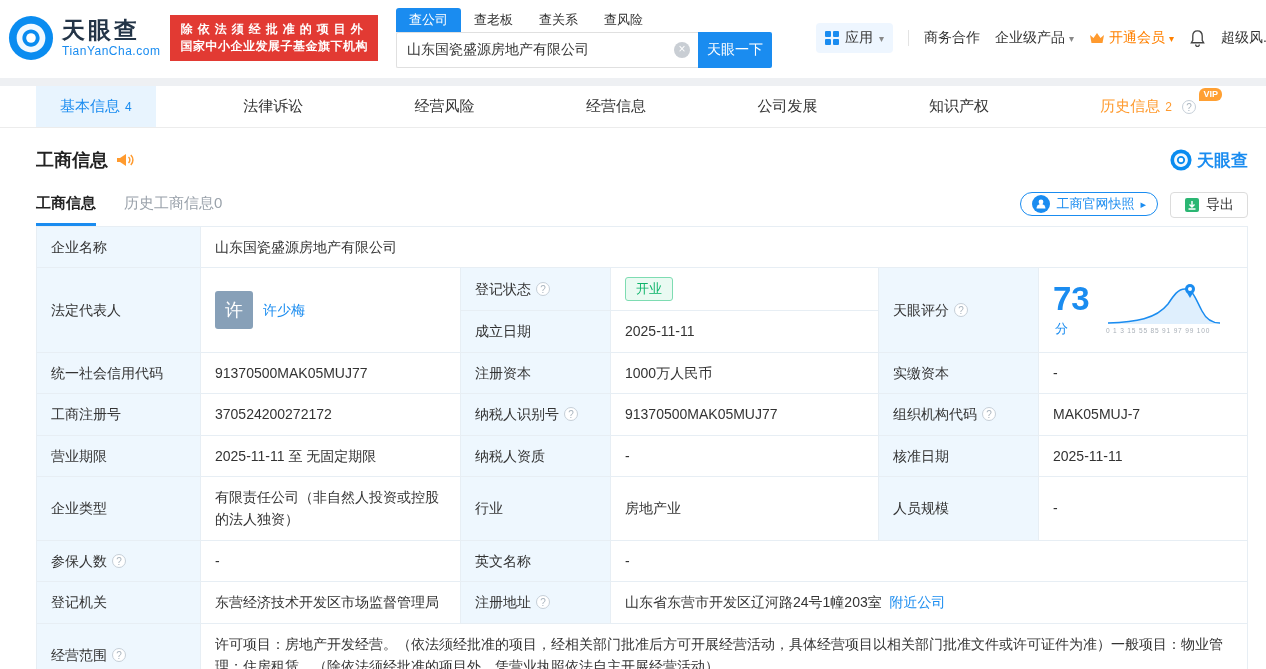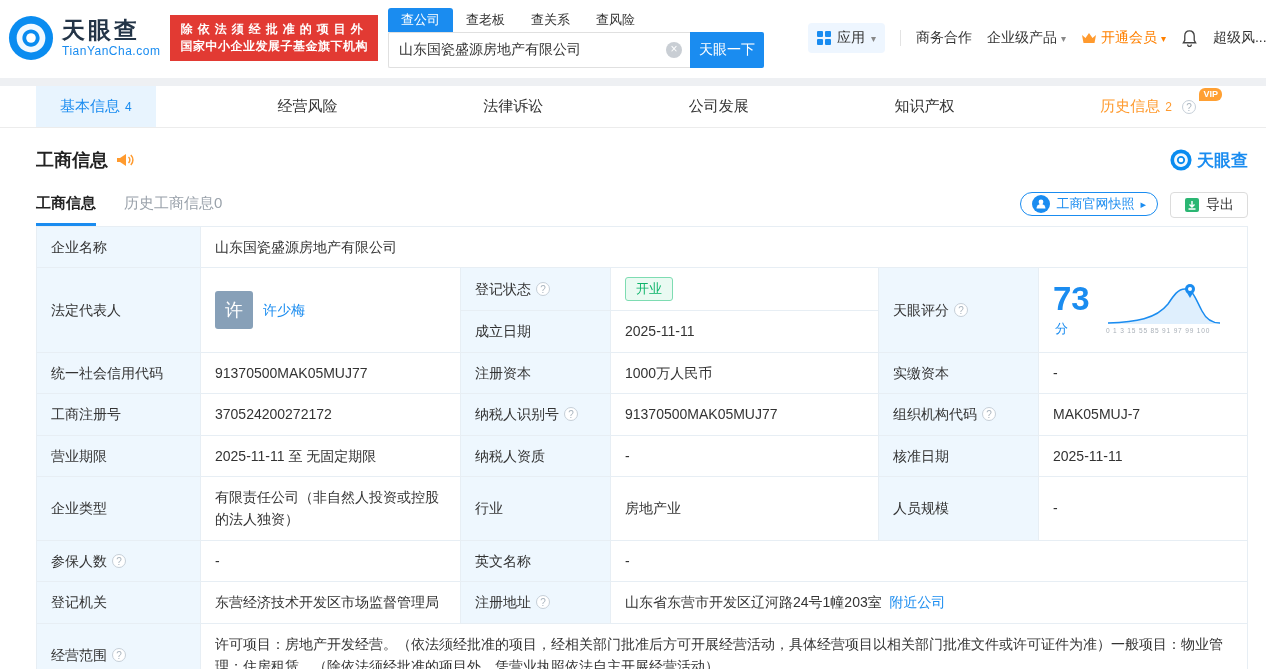--- a/index.html
+++ b/index.html
@@ -8,21 +8,21 @@
 
   
   .top-header { background:#fff; display:flex; align-items:center; padding:8px 14px 10px 8px; gap:10px; }
   .logo { display:flex; align-items:center; gap:8px; cursor:pointer; flex-shrink:0; }
   .logo-text { display:flex; flex-direction:column; }
   .logo-cn { font-size:23px; font-weight:bold; color:#233447; letter-spacing:3px; line-height:24px; }
   .logo-en { font-size:12px; color:#1a8cf0; letter-spacing:.5px; margin-top:2px; }
   .red-banner { background:#e23a33; color:#fff; padding:6px 10px; font-size:12px; font-weight:bold; line-height:17px; text-align:center; flex-shrink:0; }
   .red-banner .l1 { letter-spacing:5px; }
   .red-banner .l2 { letter-spacing:.5px; }
-  .search-area { margin-left:0; flex-shrink:0; }
+  .search-area { margin-left:8px; flex-shrink:0; }
   .search-tabs { display:flex; }
   .search-tab { font-size:13px; padding:3px 13px; cursor:pointer; color:#333; }
   .search-tab.active { background:#1a8cf0; color:#fff; border-radius:3px 3px 0 0; }
   .search-row { display:flex; }
   .search-input-wrap { position:relative; width:302px; }
   .search-input-wrap input { width:100%; height:36px; border:1px solid #e0e0e0; border-right:none; padding:0 30px 0 10px; font-size:14px; color:#333; outline:none; border-radius:2px 0 0 2px; font-family:inherit; }
   .clear-icon { position:absolute; right:8px; top:10px; width:16px; height:16px; background:#c9ced4; color:#fff; border-radius:50%; font-size:12px; line-height:15px; text-align:center; cursor:pointer; }
   .search-btn { width:74px; height:36px; background:#1a8cf0; color:#fff; border:none; font-size:14px; cursor:pointer; border-radius:0 2px 2px 0; font-family:inherit; }
   .header-nav { display:flex; align-items:center; gap:15px; margin-left:auto; font-size:14px; white-space:nowrap;padding-left:34px; }
   .app-pill { display:flex; align-items:center; gap:6px; background:#eef6ff; border-radius:4px; padding:6px 9px; cursor:pointer; }
@@ -147,24 +147,27 @@
 </header>
 
 <div class="content">
 
   <nav class="main-tabs">
     <div class="main-tab active">
       <span>基本信息</span>
       <span class="count">4</span>
     </div>
     <div class="main-tab">
+      <span>法律诉讼</span>
+    </div>
+    <div class="main-tab">
       <span>经营风险</span>
     </div>
     <div class="main-tab">
-      <span>法律诉讼</span>
+      <span>经营信息</span>
     </div>
     <div class="main-tab">
       <span>公司发展</span>
     </div>
     <div class="main-tab">
       <span>知识产权</span>
     </div>
     <div class="main-tab vip-tab">
       <span class="vip-badge">VIP</span>
       <span>历史信息</span>

